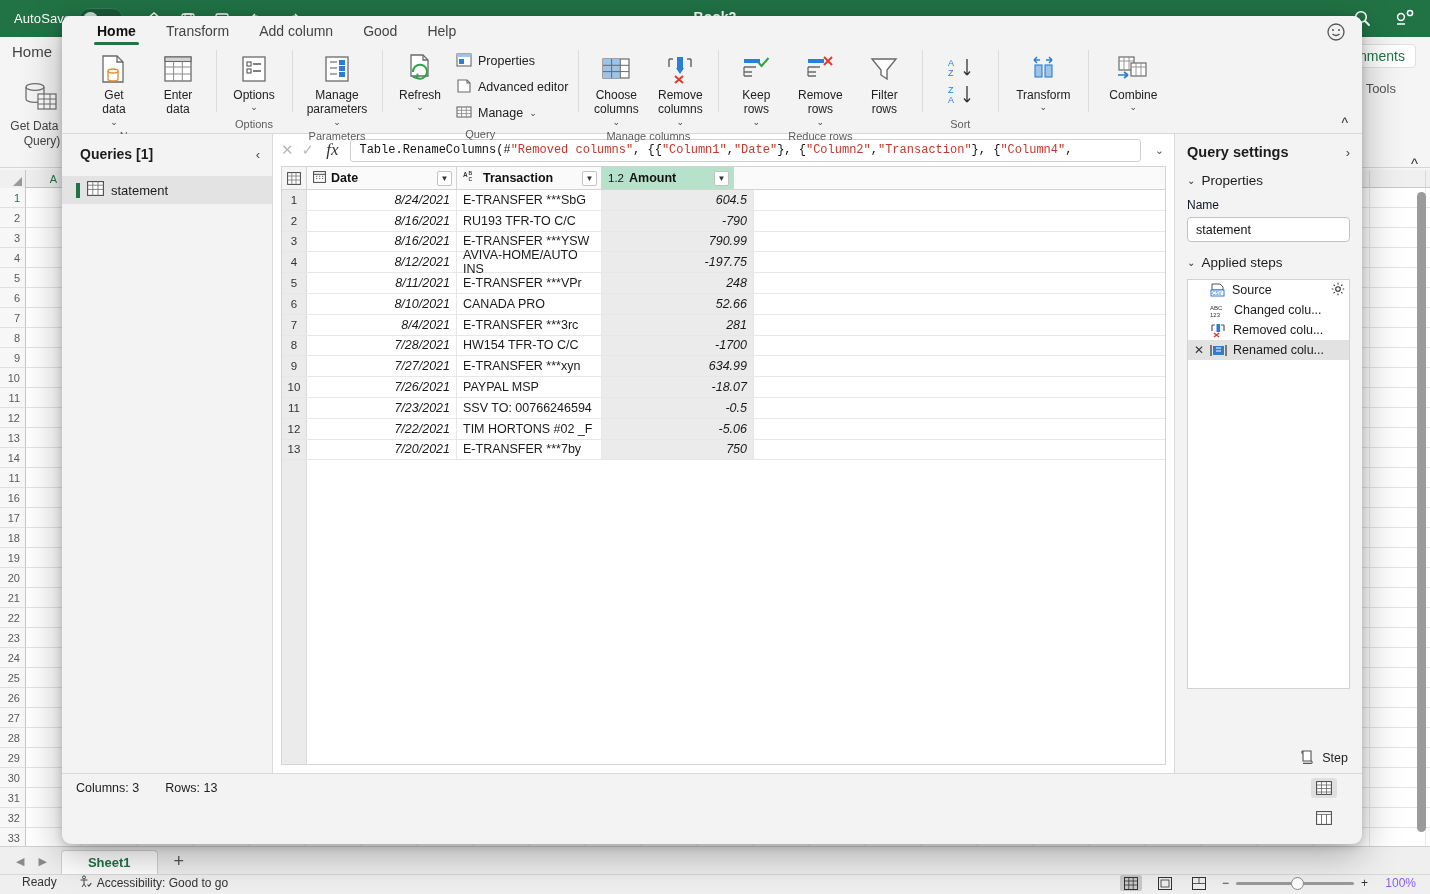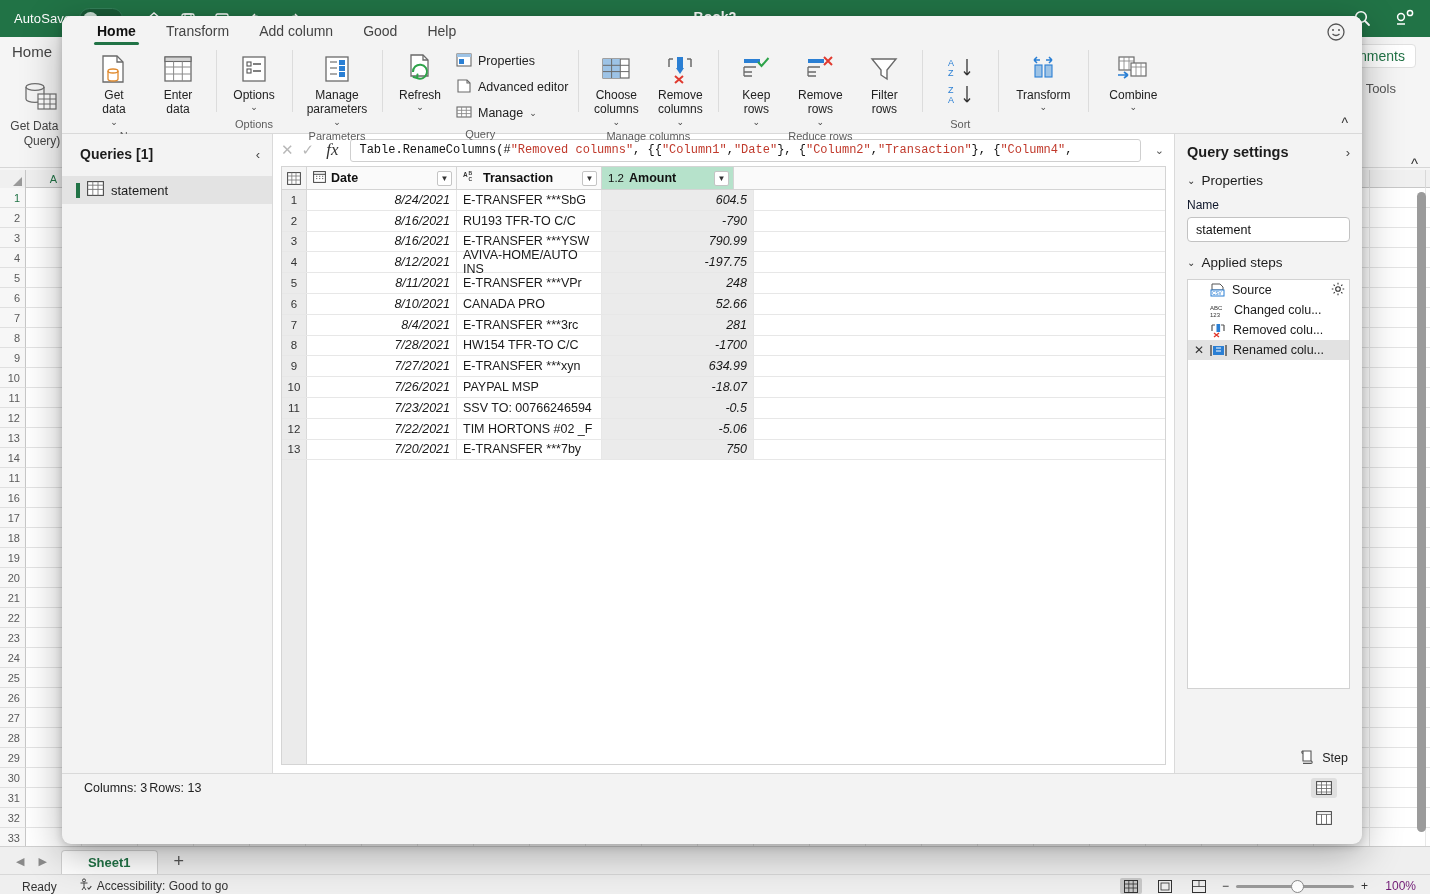--- a/index.html
+++ b/index.html
@@ -122,31 +122,31 @@
   .navarrows { display: flex; gap: 14px; padding: 0 14px 6px 16px; color: #8a8a8a; font-size: 11px; }
   .sheet-tab {
     background: #fff; border: 1px solid #d0d0d0; border-bottom: none;
     border-radius: 4px 4px 0 0; padding: 4px 26px; font-size: 13px;
     font-weight: bold; color: #217346; margin-bottom: 0;
   }
   .addsheet { font-size: 18px; color: #555; padding: 0 16px 2px 16px; }
   .statusbar {
     position: absolute; left: 0; top: 874px; width: 1430px; height: 20px;
     background: #efefef; border-top: 1px solid #d8d8d8;
-    display: flex; align-items: flex-end; font-size: 12px; color: #333;
+    display: flex; align-items: flex-start; font-size: 12px; color: #333;
   }
   .sb-ready { margin-left: 22px; }
   .sb-a11y { margin-left: 22px; display: flex; align-items: center; gap: 5px; }
   .sb-right { margin-left: auto; display: flex; align-items: center; gap: 12px; margin-right: 14px; }
   .viewbtn { width: 22px; height: 16px; display: flex; align-items: center; justify-content: center; border-radius: 2px; }
   .viewbtn.active { background: #c9c9c9; }
   .zoomslider { display: flex; align-items: center; gap: 7px; }
   .zsl-track { width: 118px; height: 3px; background: #9a9a9a; border-radius: 2px; position: relative; }
   .zsl-knob { position: absolute; left: 55px; top: -5px; width: 13px; height: 13px; border-radius: 50%; background: #fff; border: 1px solid #8a8a8a; }
-  .zoompct { font-size: 12px; color: #701a75; min-width: 36px; text-align: right; }
+  .zoompct { font-size: 12px; color: #8b5cf6; min-width: 36px; text-align: right; }
 
   
   .pq-window {
     position: absolute; left: 62px; top: 16px; width: 1300px; height: 828px;
     background: #f3f3f3; border-radius: 9px;
     box-shadow: 0 10px 40px rgba(0,0,0,.30), 0 2px 8px rgba(0,0,0,.18);
     overflow: hidden;
   }
   .pq-titlebar {
     height: 30px; background: #ececec; border-bottom: 1px solid #d5d5d5;
@@ -292,21 +292,21 @@
   }
   .step-row.selected { background: #e2e2e2; }
   .step-x { width: 12px; font-size: 12px; color: #333; text-align: center; }
   .step-gear { margin-left: auto; }
 
   
   .pq-status {
     height: 29px; background: #f3f3f3; border-top: 1px solid #d9d9d9;
     display: flex; align-items: center; font-size: 12.5px; color: #222;
   }
-  .pqs-left { margin-left: 22px; display: flex; gap: 2px; }
+  .pqs-left { margin-left: 14px; display: flex; gap: 26px; }
   .pqs-right { margin-left: auto; display: flex; align-items: center; gap: 10px; margin-right: 14px; flex-direction: column; }
   .pqs-view { width: 26px; height: 20px; display: flex; align-items: center; justify-content: center; border-radius: 3px; }
   .pqs-view.active { background: #dfdfdf; }
   .pqs-step { display: flex; align-items: center; gap: 6px; }
 </style>
 </head>
 <body>
 
 <div id="root">
 

